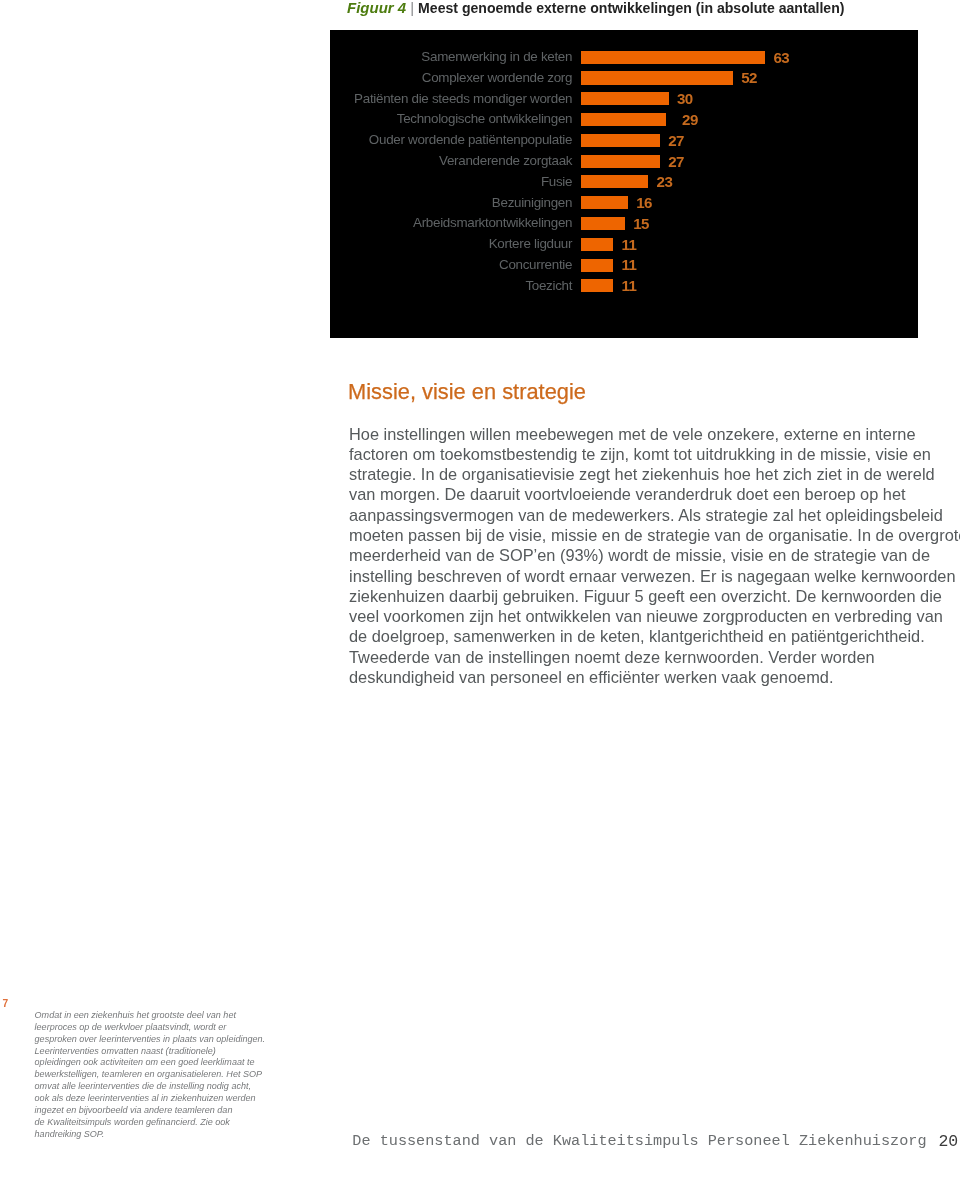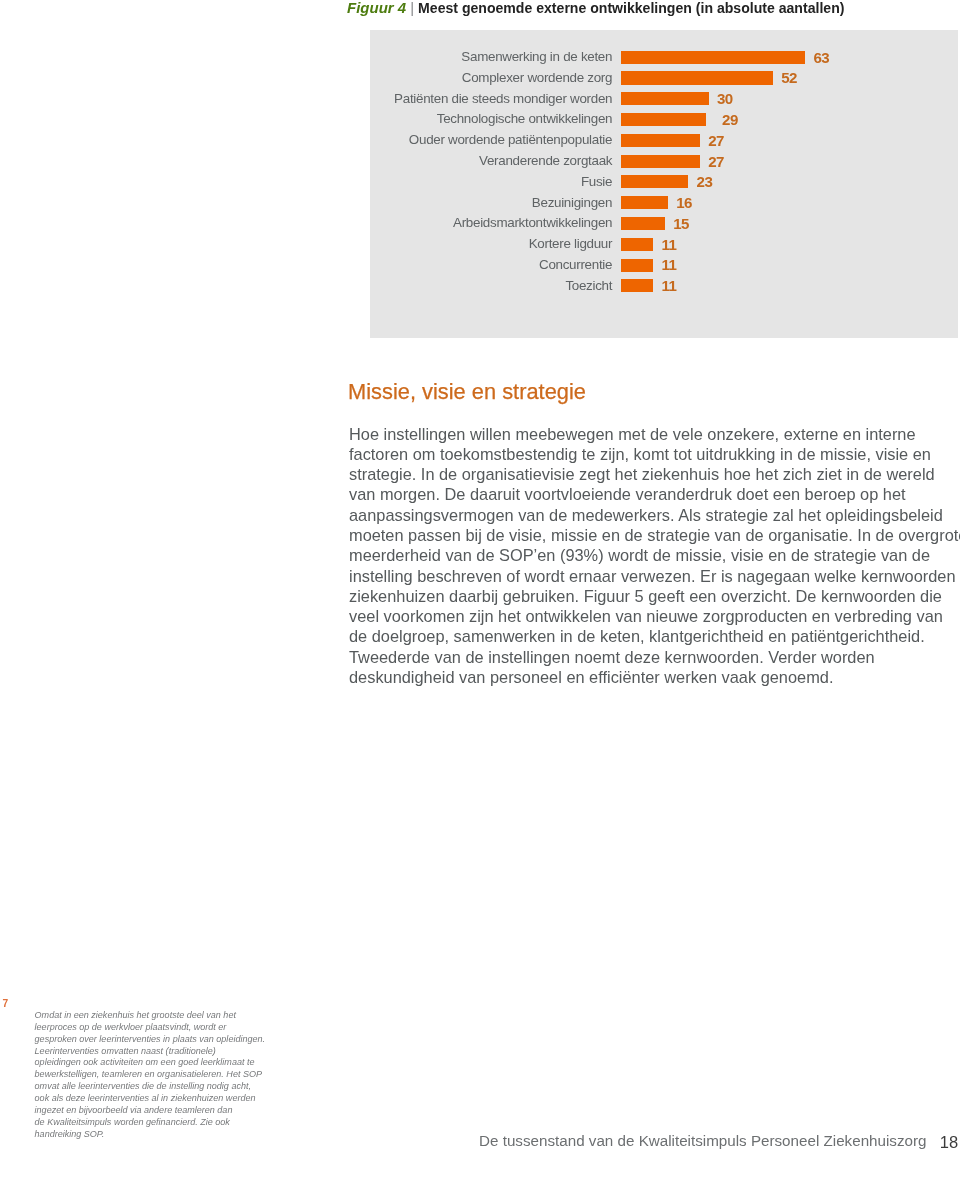--- a/index.html
+++ b/index.html
@@ -18,22 +18,22 @@
     position:absolute; left:347px; top:-1px; width:620px;
     font-size:14.08px; line-height:18px; color:#3b3b3b;
     white-space:nowrap;
   }
   #fig-caption .fig-num { font-style:italic; color:#4d7c0f; font-weight:700; font-size:15px; }
   #fig-caption .fig-sep { color:#8a8c8e; font-style:normal; padding:0 4px; font-size:15px; }
   #fig-caption .fig-title { font-weight:700; color:#232323; }
 
   
   #chart-panel {
-    position:absolute; left:370px; top:30px; width:588px; height:307.5px;
-    background:#e5e5e5;
+    position:absolute; left:330px; top:30px; width:588px; height:307.5px;
+    background:#000000;
   }
   .chart-rows { position:absolute; left:0; top:20.7px; width:100%; }
   .chart-row { position:relative; height:20.79px; }
   .bar-label {
     position:absolute; right:345.8px; top:-0.6px;
     font-size:13.4px; line-height:14px; color:#5f6365;
     letter-spacing:-0.29px;
     white-space:nowrap;
   }
   .bar-track { position:absolute; left:251px; top:0px; }
@@ -71,21 +71,21 @@
     font-size:10.2px; font-weight:700; color:#e0713c;
   }
   #footnote .fn-text {
     position:absolute; left:34.6px; top:0px; width:260px;
     display:block;
     font-size:9.04px; line-height:11.9px; font-style:italic; color:#77797b;margin-top:11px;
   }
 
   
   #page-footer {
-    position:absolute; left:0; right:0; top:1132px; height:20px;
+    position:absolute; left:0; right:0; top:1132px; height:20px;font-family:Liberation Mono, monospace;
   }
   #footer-title {
     position:absolute; right:33.5px; top:0px;
     font-size:15.2px; line-height:18px; color:#6c6f71; white-space:nowrap;
   }
   #footer-pagenum {
     position:absolute; right:1.8px; top:1.4px;
     font-size:16.5px; line-height:18px; color:#3c3c3c; white-space:nowrap;
   }
 </style>
@@ -217,16 +217,16 @@
         <div class="txt-line">omvat alle leerinterventies die de instelling nodig acht,</div>
         <div class="txt-line">ook als deze leerinterventies al in ziekenhuizen werden</div>
         <div class="txt-line">ingezet en bijvoorbeeld via andere teamleren dan</div>
         <div class="txt-line">de Kwaliteitsimpuls worden gefinancierd. Zie ook</div>
         <div class="txt-line">handreiking SOP.</div>
       </span>
   </div>
 
   <div id="page-footer">
     <span id="footer-title">De tussenstand van de Kwaliteitsimpuls Personeel Ziekenhuiszorg</span>
-    <span id="footer-pagenum">18</span>
+    <span id="footer-pagenum">20</span>
   </div>
 
 </div>
 
 </body></html>

